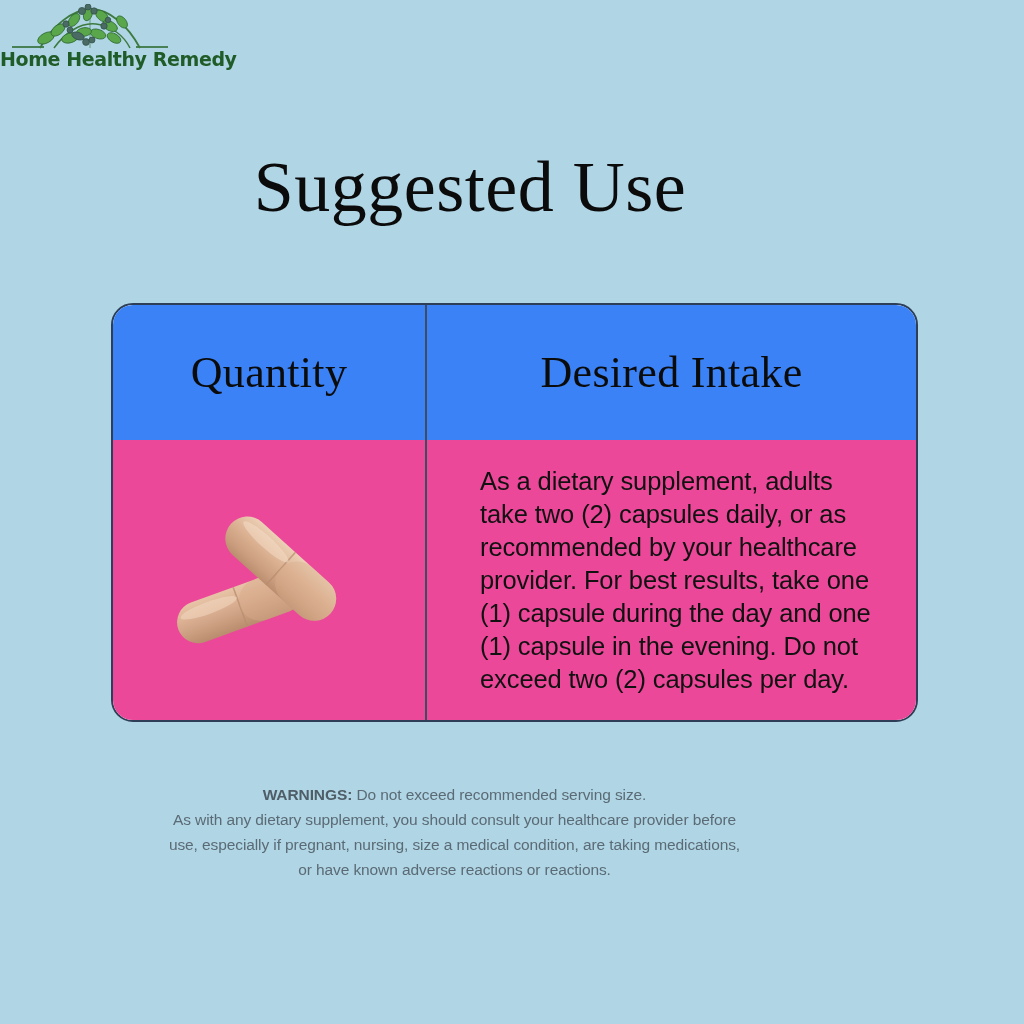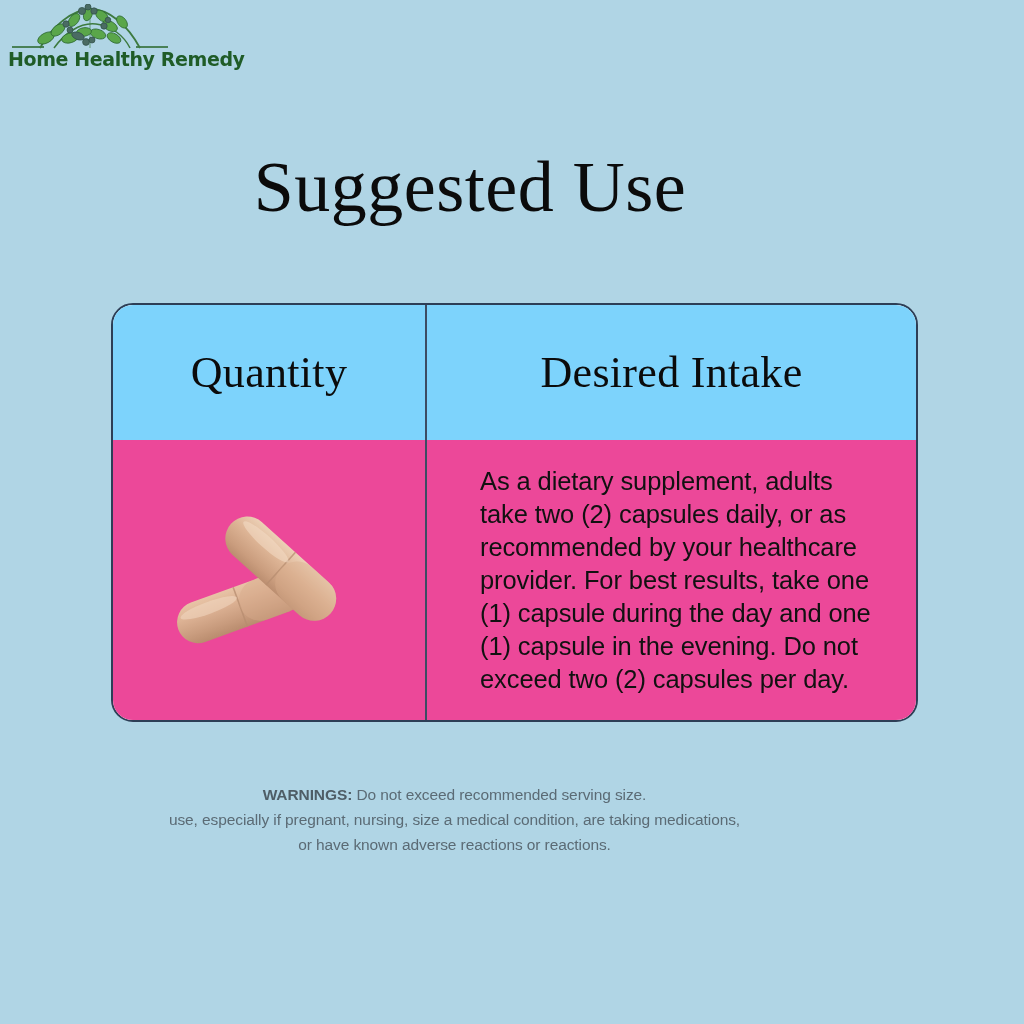--- a/index.html
+++ b/index.html
@@ -25,21 +25,21 @@
   }
   .logo-mark {
     position: absolute;
     left: 10px;
     top: 0px;
     width: 160px;
     height: 48px;
   }
   .logo-text {
     position: absolute;
-    left: 8px;
+    left: 0px;
     top: 44px;
     width: 212px;
     text-align: center;
     font-family: "DejaVu Sans", sans-serif;
     font-size: 19px;
     font-weight: bold;
     letter-spacing: -0.4px;
     color: #1f5c27;
     white-space: nowrap;
   }
@@ -69,21 +69,21 @@
     border-radius: 22px;
     background: #ffffff;
     box-sizing: border-box;
     overflow: hidden;
     display: flex;
     flex-direction: column;
   }
   .table-head {
     display: flex;
     height: 135px;
-    background: #7dd3fc;
+    background: #3b82f6;
     flex: 0 0 auto;
   }
   .table-body-row {
     display: flex;
     flex: 1 1 auto;
     background: #ec4899;
   }
   .col-left {
     width: 314px;
     flex: 0 0 314px;
@@ -244,15 +244,16 @@
       <div class="intake-text">As a dietary supplement, adults take two (2) capsules daily, or as recommended by your healthcare provider. For best results, take one (1) capsule during the day and one (1) capsule in the evening. Do not exceed two (2) capsules per day.</div>
     </div>
   </div>
 
 </div>
 
 <div class="warnings">
   <div>
     <b>WARNINGS:</b><span> Do not exceed recommended serving size.</span>
   </div>
+  <div>As with any dietary supplement, you should consult your healthcare provider before</div>
   <div>use, especially if pregnant, nursing, size a medical condition, are taking medications,</div>
   <div>or have known adverse reactions or reactions.</div>
 </div>
 
 </body></html>

